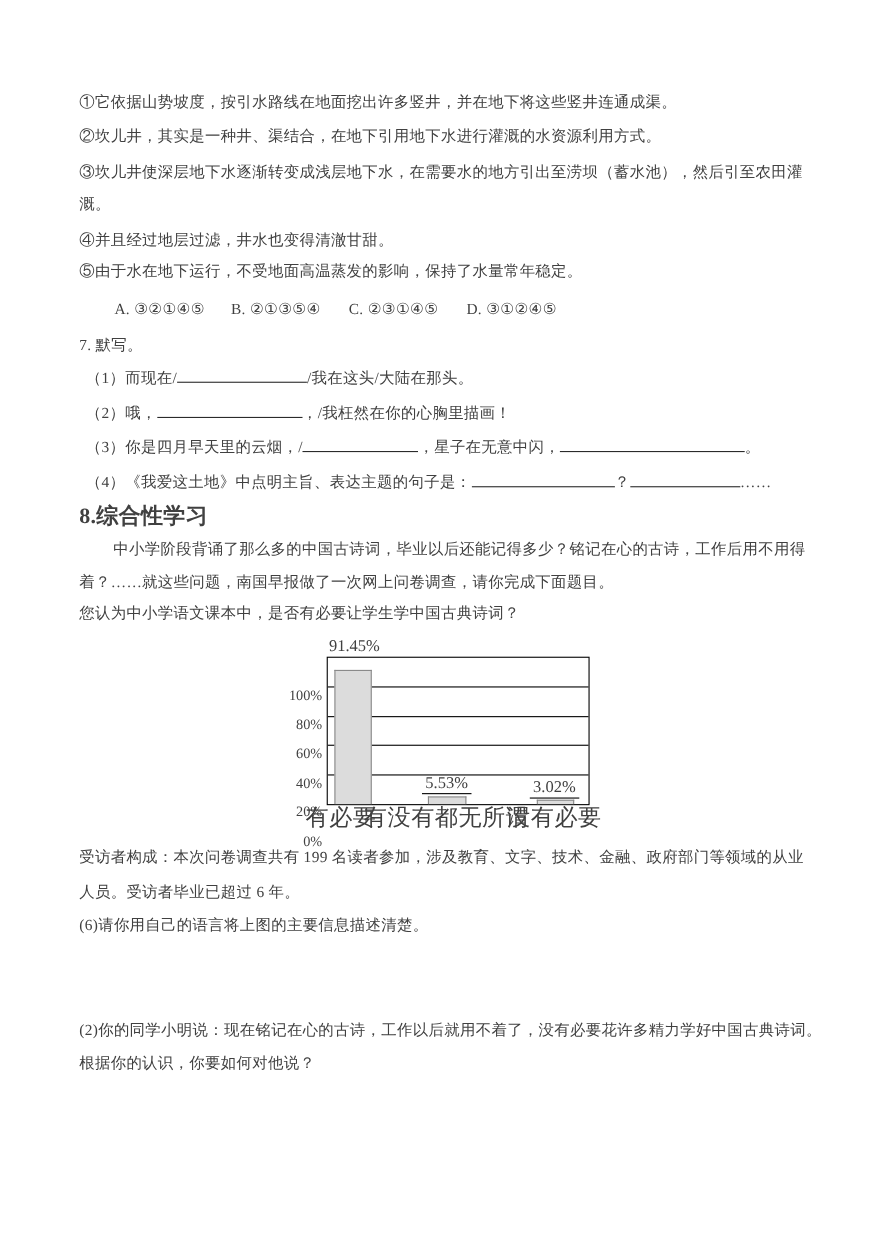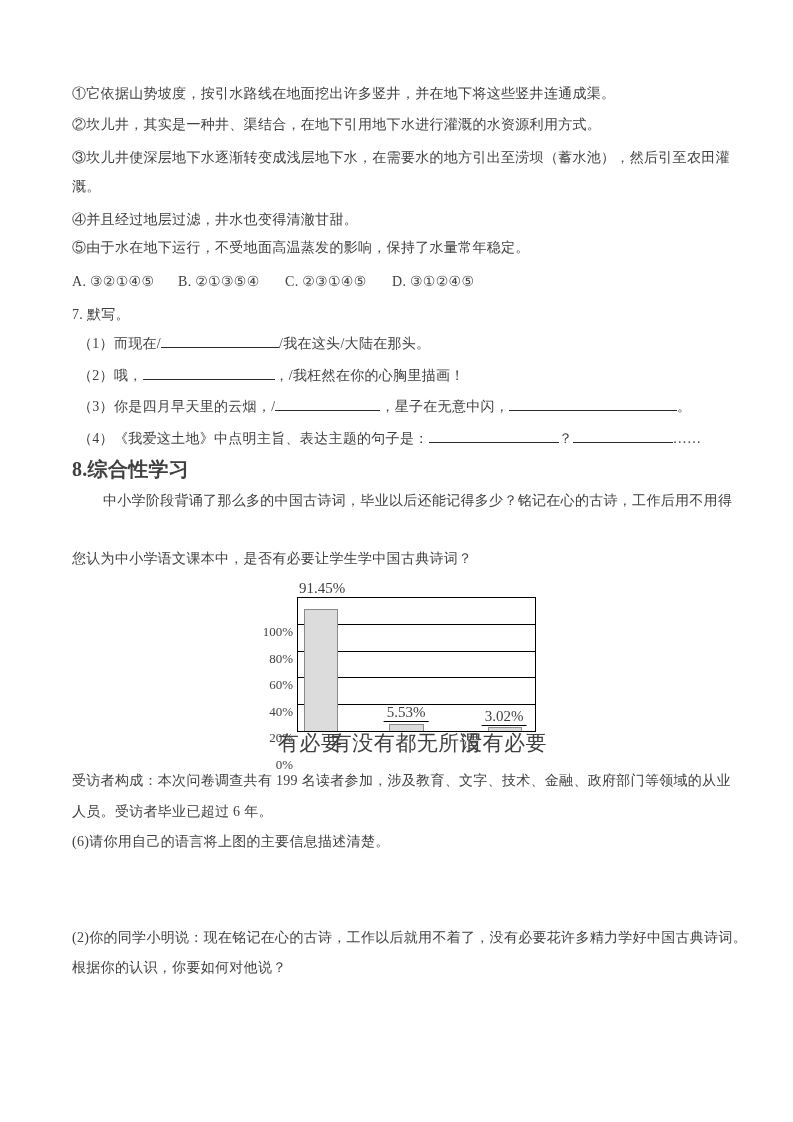--- a/index.html
+++ b/index.html
@@ -3,21 +3,21 @@
 <meta charset="utf-8">
 <style>
   html,body{margin:0;padding:0;background:#ffffff;}
   .page{
     position:relative;width:793px;height:1122px;background:#ffffff;overflow:hidden;
     font-family:"Liberation Serif","DejaVu Serif",serif;color:#404040;padding-left:20px;
   }
   .line{position:absolute;white-space:nowrap;font-size:14px;line-height:20px;letter-spacing:0.3px;}
   .bold{font-weight:bold;}
   .blank{display:inline-block;border-bottom:1px solid #2b2b2b;height:14px;vertical-align:baseline;}
-  .opt{position:absolute;white-space:nowrap;font-size:14px;line-height:20px;letter-spacing:0.3px;}
+  .opt{position:absolute;white-space:nowrap;font-size:14px;line-height:20px;letter-spacing:0.3px;margin-left:32px;}
 
   
   .chart{position:absolute;left:255px;top:580px;width:300px;height:180px;}
   .plot{position:absolute;left:42px;top:17px;width:237px;height:133px;border:1px solid #000;background:#fff;}
   .gridline{position:absolute;left:0;width:100%;height:1px;background:#000;}
   .bar{position:absolute;bottom:0;background:#dcdcdc;border:1px solid #8a8a8a;border-bottom:none;box-sizing:border-box;}
   .ytick{position:absolute;width:38px;text-align:right;font-size:13px;line-height:17px;letter-spacing:0;margin-top:35px;}
   .vlabel{position:absolute;font-size:15px;line-height:17px;letter-spacing:0;}
   .vlabel.underlined{border-bottom:1px solid #000;padding:0 3px;transform:translateX(-50%);}
   .catlabel{position:absolute;top:152px;transform:translateX(-50%);font-size:21px;font-weight:normal;line-height:22px;letter-spacing:0.5px;white-space:nowrap;}
@@ -52,20 +52,21 @@
   <div class="line" style="top:396px;left:78px">
     <span>（3）你是四月早天里的云烟，/</span><span class="blank" style="width:105px"></span><span>，星子在无意中闪，</span><span class="blank" style="width:168px"></span><span>。</span>
   </div>
 
   <div class="line" style="top:428px;left:78px">
     <span>（4）《我爱这土地》中点明主旨、表达主题的句子是：</span><span class="blank" style="width:130px"></span><span>？</span><span class="blank" style="width:100px"></span><span>……</span>
   </div>
 
   <div class="line bold" style="top:459px;left:72px;font-size:20px">8.综合性学习</div>
   <div class="line" style="top:491px;left:103px">中小学阶段背诵了那么多的中国古诗词，毕业以后还能记得多少？铭记在心的古诗，工作后用不用得</div>
+  <div class="line" style="top:521px;left:72px">着？……就这些问题，南国早报做了一次网上问卷调查，请你完成下面题目。</div>
   <div class="line" style="top:549px;left:72px">您认为中小学语文课本中，是否有必要让学生学中国古典诗词？</div>
 
   <div class="chart">
 
     <div class="ytick" style="top:8px;left:0">100%</div>
     <div class="ytick" style="top:35px;left:0">80%</div>
     <div class="ytick" style="top:61px;left:0">60%</div>
     <div class="ytick" style="top:88px;left:0">40%</div>
     <div class="ytick" style="top:114px;left:0">20%</div>
     <div class="ytick" style="top:141px;left:0">0%</div>

